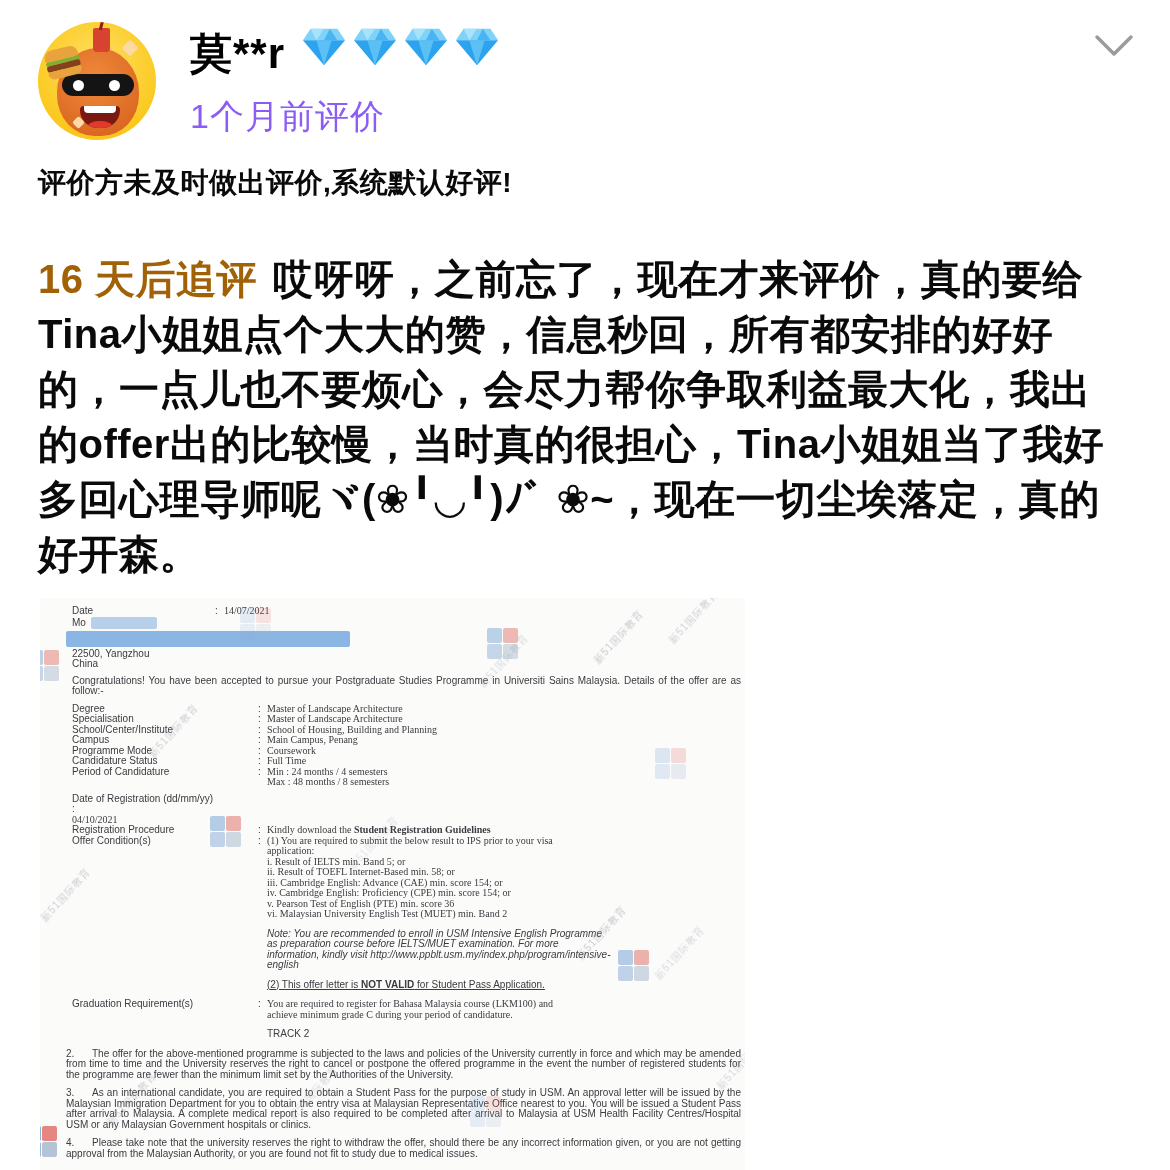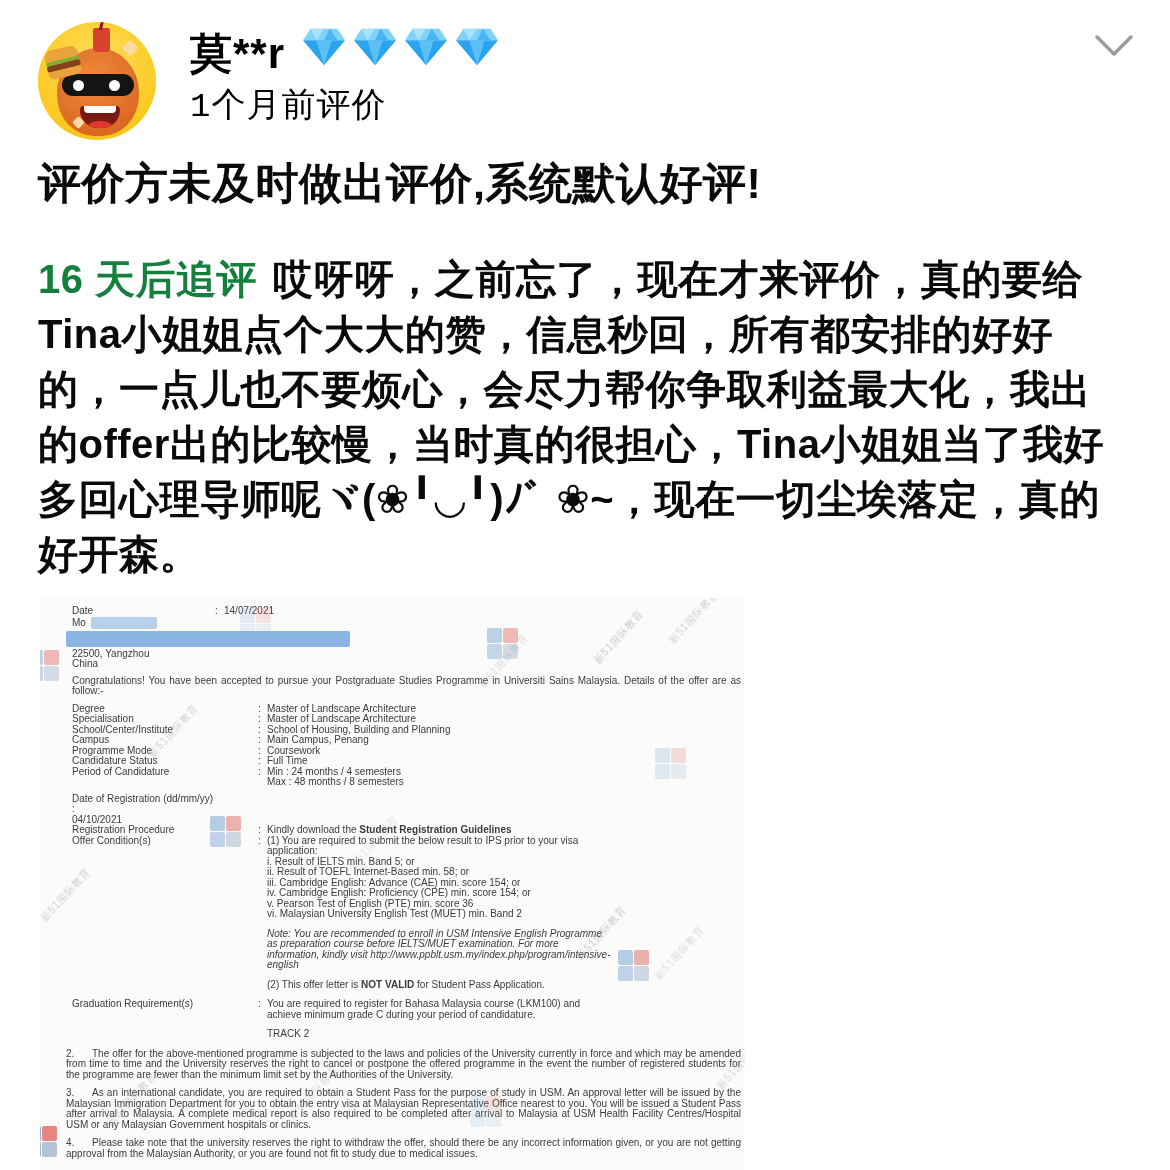--- a/index.html
+++ b/index.html
@@ -33,48 +33,48 @@
   .av-straw{position:absolute;left:7px;top:-8px;width:3px;height:10px;background:#8c1f14;transform:rotate(14deg);}
   .av-ribbon{position:absolute;left:-4px;top:-2px;width:124px;height:124px;border-radius:50%;
              border:13px solid transparent;border-right-color:#e8541e;transform:rotate(28deg);}
   .av-spark{position:absolute;width:12px;height:12px;background:#ffd9a3;transform:rotate(45deg);border-radius:2px;}
 
   .header-info{margin-left:34px;padding-top:4px;}
   .name-line{display:flex;align-items:flex-start;}
   .username{font-size:42px;font-weight:700;color:#000;letter-spacing:1px;}
   .diamonds{display:flex;gap:5px;margin-left:16px;align-items:center;}
   .diamonds svg{width:46px;height:42px;display:block;}
-  .timestamp{font-size:34px;color:#000000;margin-top:0;letter-spacing:1px;font-family:Liberation Mono, monospace;}
+  .timestamp{font-size:34px;color:#8b5cf6;margin-top:12px;letter-spacing:1px;}
   .chevron{position:absolute;top:8px;right:4px;cursor:pointer;}
 
   
-  .p1{font-size:43px;font-weight:600;color:#0a0a0a;margin-top:18px;letter-spacing:0.5px;line-height:50px;}
+  .p1{font-size:28px;font-weight:600;color:#0a0a0a;margin-top:18px;letter-spacing:0.5px;line-height:50px;}
   .followup{margin-top:44px;font-size:40px;font-weight:600;line-height:55px;color:#0a0a0a;
             letter-spacing:0.5px;width:1078px;}
   .fu-label{margin-right:16px;}
 
   
   .doc{position:relative;margin-top:16px;margin-left:2px;width:705px;height:587px;background:#fbfbfa;
        color:#3b3b40;font-size:10px;line-height:10.5px;overflow:hidden;cursor:pointer;}
   .doc-body{position:relative;z-index:1;padding:8px 4px 0 26px;}
   .doc-row{display:flex;padding-left:6px;}
   .doc-row .lbl{width:186px;flex:none;}
   .doc-row.date-row .lbl{width:143px;}
   .doc-row .colon{width:9px;flex:none;}
-  .doc-row .val{flex:1;}
+  .doc-row .val{flex:1;font-family:Liberation Serif, serif;}
   .doc-row.gap{margin-top:6px;flex-direction:column;}
   .doc-line{padding-left:6px;}
   .redact-sm{display:inline-block;width:66px;height:12px;background:#b7cfe9;border-radius:2px;
              vertical-align:middle;margin-left:5px;}
   .redact-lg{width:284px;height:16px;background:#8bb5e3;border-radius:2px;margin:2px 0 2px 0;}
   .doc-title{font-weight:700;color:#26262b;margin-top:8px;}
   .doc-intro{margin-top:6px;text-align:justify;}
   .doc-details{margin-top:7px;}
   .doc-note{margin-left:201px;margin-top:9px;font-style:italic;}
-  .doc-cond2{margin-left:201px;margin-top:9px;}
+  .doc-cond2{margin-left:201px;margin-top:9px;text-decoration:underline;}
   .doc-row.grad{margin-top:9px;}
   .doc-track{margin-left:201px;margin-top:9px;}
   .doc-paras{margin-top:9px;}
   .doc-para{text-align:justify;margin-top:8px;}
   .pnum{display:inline-block;width:26px;}
   .doc b{font-weight:700;}
 
   
   .wm{position:absolute;inset:0;z-index:2;pointer-events:none;}
   .quad{position:absolute;width:32px;height:32px;}
@@ -154,21 +154,21 @@
     <div class="chevron">
       <svg width="48" height="32" viewBox="0 0 48 32">
         <polyline points="7,7 24,24 41,7" fill="none" stroke="#9b9b9b" stroke-width="3.5" stroke-linecap="round" stroke-linejoin="round"></polyline>
       </svg>
     </div>
   </div>
 
   <div class="p1">评价方未及时做出评价,系统默认好评!</div>
 
   <div class="followup">
-    <span class="fu-label" id="fu-label" style="color: #15803d;">16 天后追评</span><span>哎呀呀，之前忘了，现在才来评价，真的要给Tina小姐姐点个大大的赞，信息秒回，所有都安排的好好的，一点儿也不要烦心，会尽力帮你争取利益最大化，我出的offer出的比较慢，当时真的很担心，Tina小姐姐当了我好多回心理导师呢ヾ(❀╹◡╹)ﾉﾞ ❀~，现在一切尘埃落定，真的好开森。</span>
+    <span class="fu-label" id="fu-label" style="color: #a16207;">16 天后追评</span><span>哎呀呀，之前忘了，现在才来评价，真的要给Tina小姐姐点个大大的赞，信息秒回，所有都安排的好好的，一点儿也不要烦心，会尽力帮你争取利益最大化，我出的offer出的比较慢，当时真的很担心，Tina小姐姐当了我好多回心理导师呢ヾ(❀╹◡╹)ﾉﾞ ❀~，现在一切尘埃落定，真的好开森。</span>
   </div>
 
   <div class="doc">
     <div class="doc-body">
       <div class="doc-row date-row">
         <span class="lbl">Date</span>
           <span class="colon">:</span>
           <span class="val">14/07/2021</span>
       </div>
       <div class="doc-line">

